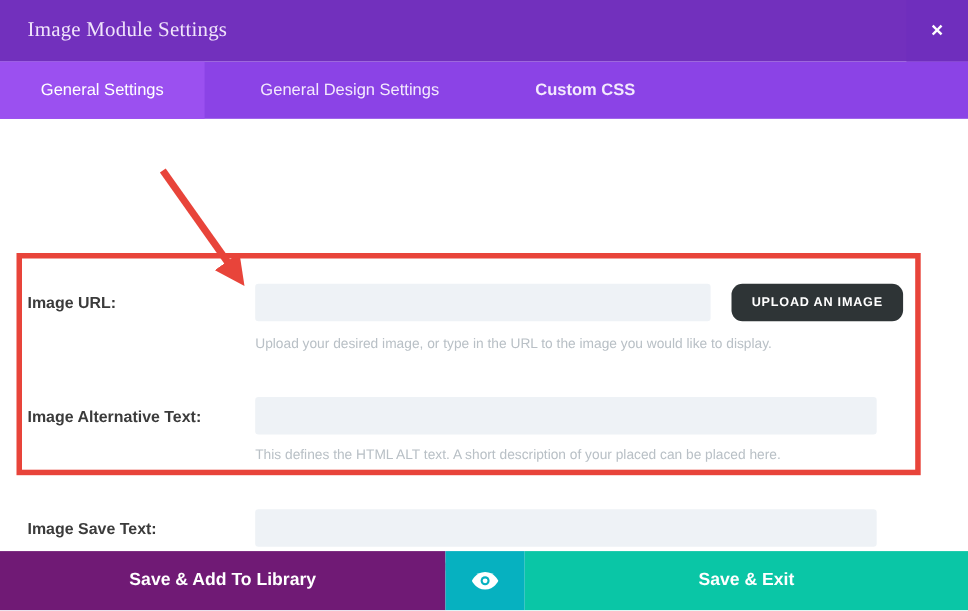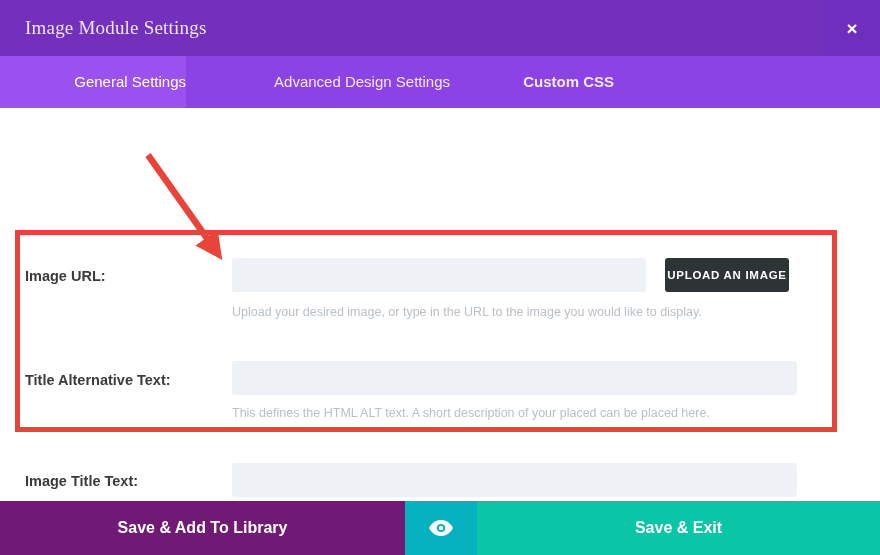--- a/index.html
+++ b/index.html
@@ -60,21 +60,21 @@
     width: 880px; height: 52px;
     background: #8b43e6;
   }
   .tab {
     position: absolute;
     top: 0;
     height: 52px;
     line-height: 52px;
     font-size: 15px;
     color: #f3e9fd;
-    text-align: right;
+    text-align: center;
     cursor: pointer;
     white-space: nowrap;
   }
   .tab.active {
     background: #9b50f0;
     color: #ffffff;
   }
   .tab-0 { left: 0; width: 186px; }
   .tab-1 { left: 186px; width: 264px; }
   .tab-2 { left: 450px; width: 164px; font-weight: bold; }
@@ -173,36 +173,36 @@
 
 <div id="app">
 
   <div class="titlebar">
     <div class="titlebar-title">Image Module Settings</div>
     <div class="close-button">×</div>
   </div>
 
   <div class="tabbar">
     <div class="tab tab-0 active">General Settings</div>
-    <div class="tab tab-1">Advanced Design Settings</div>
+    <div class="tab tab-1">General Design Settings</div>
     <div class="tab tab-2">Custom CSS</div>
   </div>
 
   <div class="body-area">
 
     <div class="field-label" style="left:25px; top:156px;">Image URL:</div>
     <input class="input-box" type="text" style="left: 232px; top: 146px; width: 414px; height: 34px;" placeholder="">
-    <div class="upload-button" style="left:665px; top:146px; width:124px; height:34px;">UPLOAD AN IMAGE</div>
+    <div class="upload-button" style="left:665px; top:146px; width:156px; height:34px;border-radius:10px;">UPLOAD AN IMAGE</div>
     <div class="help-text" style="left:232px; top:193px;">Upload your desired image, or type in the URL to the image you would like to display.</div>
 
-    <div class="field-label" style="left:25px; top:260px;">Title Alternative Text:</div>
+    <div class="field-label" style="left:25px; top:260px;">Image Alternative Text:</div>
     <input class="input-box" type="text" style="left: 232px; top: 249px; width: 565px; height: 34px;" placeholder="">
     <div class="help-text" style="left:232px; top:294px;">This defines the HTML ALT text. A short description of your placed can be placed here.</div>
 
-    <div class="field-label" style="left:25px; top:361px;">Image Title Text:</div>
+    <div class="field-label" style="left:25px; top:361px;">Image Save Text:</div>
     <input class="input-box" type="text" style="left: 232px; top: 351px; width: 565px; height: 34px;" placeholder="">
     <div class="help-text" style="left:232px; top:396px;">This defines the HTML Title text.</div>
 
   </div>
 
   <div class="highlight-box"></div>
 
   <svg class="arrow-svg" viewBox="0 0 120 130">
     <defs>
       <marker id="arrowhead" markerWidth="4.2" markerHeight="4.2" refX="1.2" refY="2.1" orient="auto">

